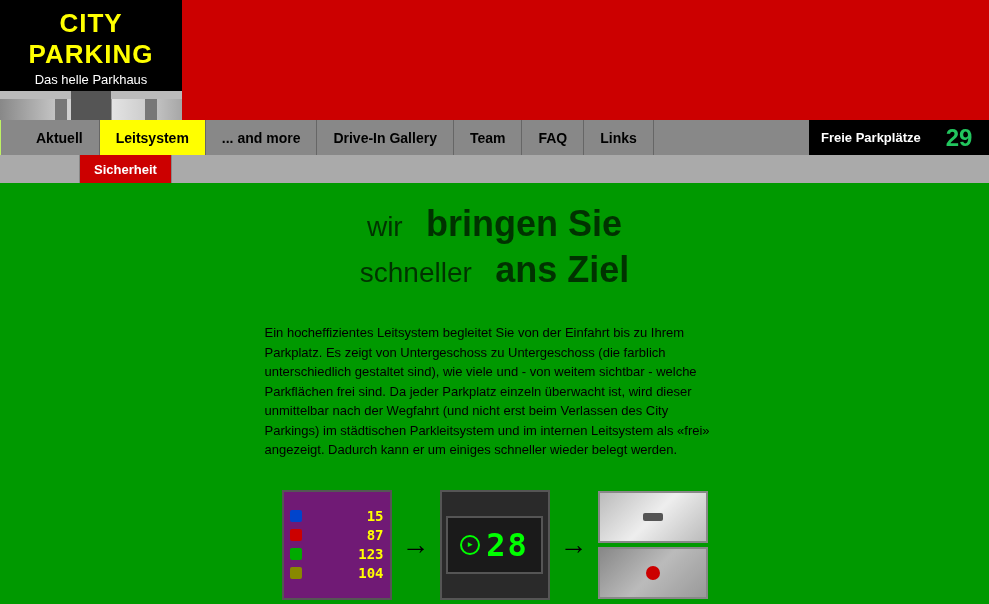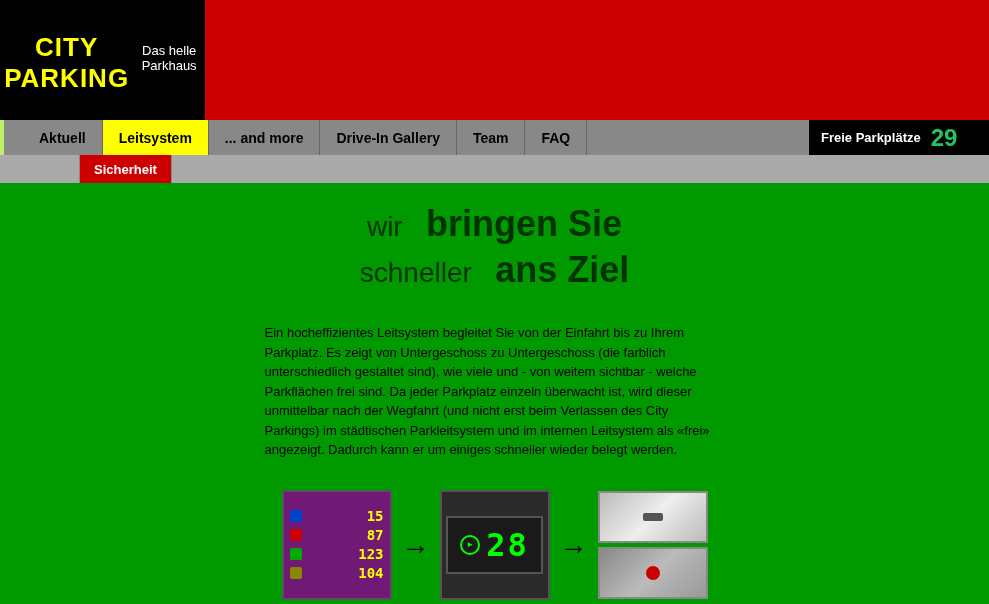--- a/index.html
+++ b/index.html
@@ -25,23 +25,24 @@
       color: white;
       text-decoration: none;
       font-size: 14px;
       font-weight: bold;
       border: 1px dashed white;
       display: inline-block;
       padding: 2px 6px;
       width: 80px;
     }
     #header-logo {
-      width: 205px;
+      width: 182px;
       background: black;
       display: flex;
+      flex-direction: column;
       align-items: center;
       justify-content: flex-start;
     }
     #logo-title {
       background: black;
       color: #ffff00;
       font-size: 26px;
       font-weight: 900;
       text-align: center;
       padding: 8px 4px 2px 4px;
@@ -89,33 +90,33 @@
       justify-content: center;
       padding: 0 16px;
       color: black;
       font-size: 14px;
       font-weight: bold;
       text-decoration: none;
       border-right: 1px solid #666;
       cursor: pointer;
       white-space: nowrap;
     }
-    .nav-item:first-child { border-left: 4px solid #bef264; padding-left: 35px; }
+    .nav-item:first-child { border-left: 1px solid #bef264; padding-left: 35px; }
     .nav-item.active {
       background: #ffff00;
       color: black;
     }
 
     #free-parking {
       margin-left: auto;
       display: flex;
       align-items: center;
       background: black;
       padding: 7px 12px;
-      gap: 10px;
+      gap: 25px;
       min-width: 180px;
     }
     #free-parking-label {
       color: white;
       font-size: 13px;
       font-weight: bold;
     }
     #free-parking-count {
       color: #22c55e;
       font-size: 24px;
@@ -343,20 +344,21 @@
   </div>
 </div>
 
 <div id="main-nav">
   <a class="nav-item">Aktuell</a>
   <a class="nav-item active">Leitsystem</a>
   <a class="nav-item">... and more</a>
   <a class="nav-item">Drive-In Gallery</a>
   <a class="nav-item">Team</a>
   <a class="nav-item">FAQ</a>
+  <a class="nav-item">Links</a>
   <div id="free-parking">
     <span id="free-parking-label">Freie Parkplätze</span>
     <span id="free-parking-count">29</span>
   </div>
 </div>
 
 <div id="sub-nav">
   <div id="sub-nav-spacer"></div>
   <div class="sub-nav-item active">Sicherheit</div>
 </div>

